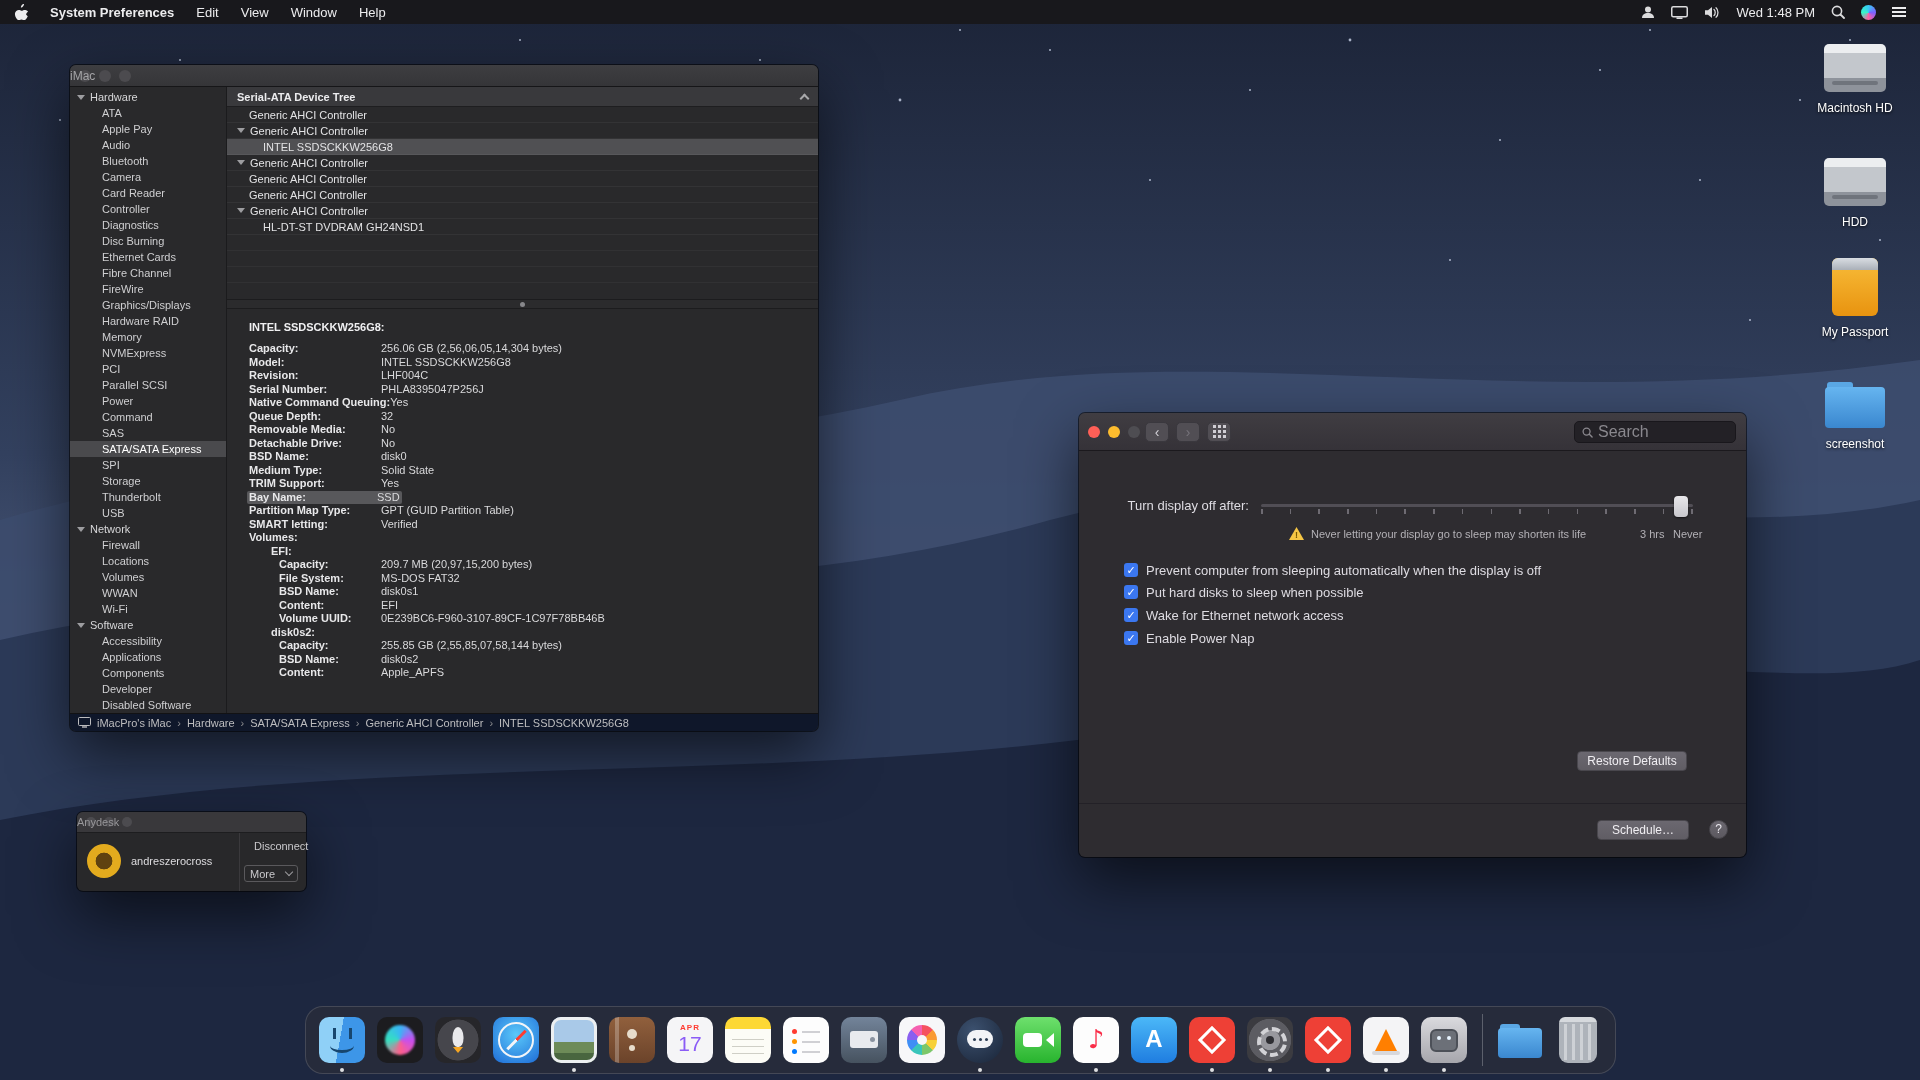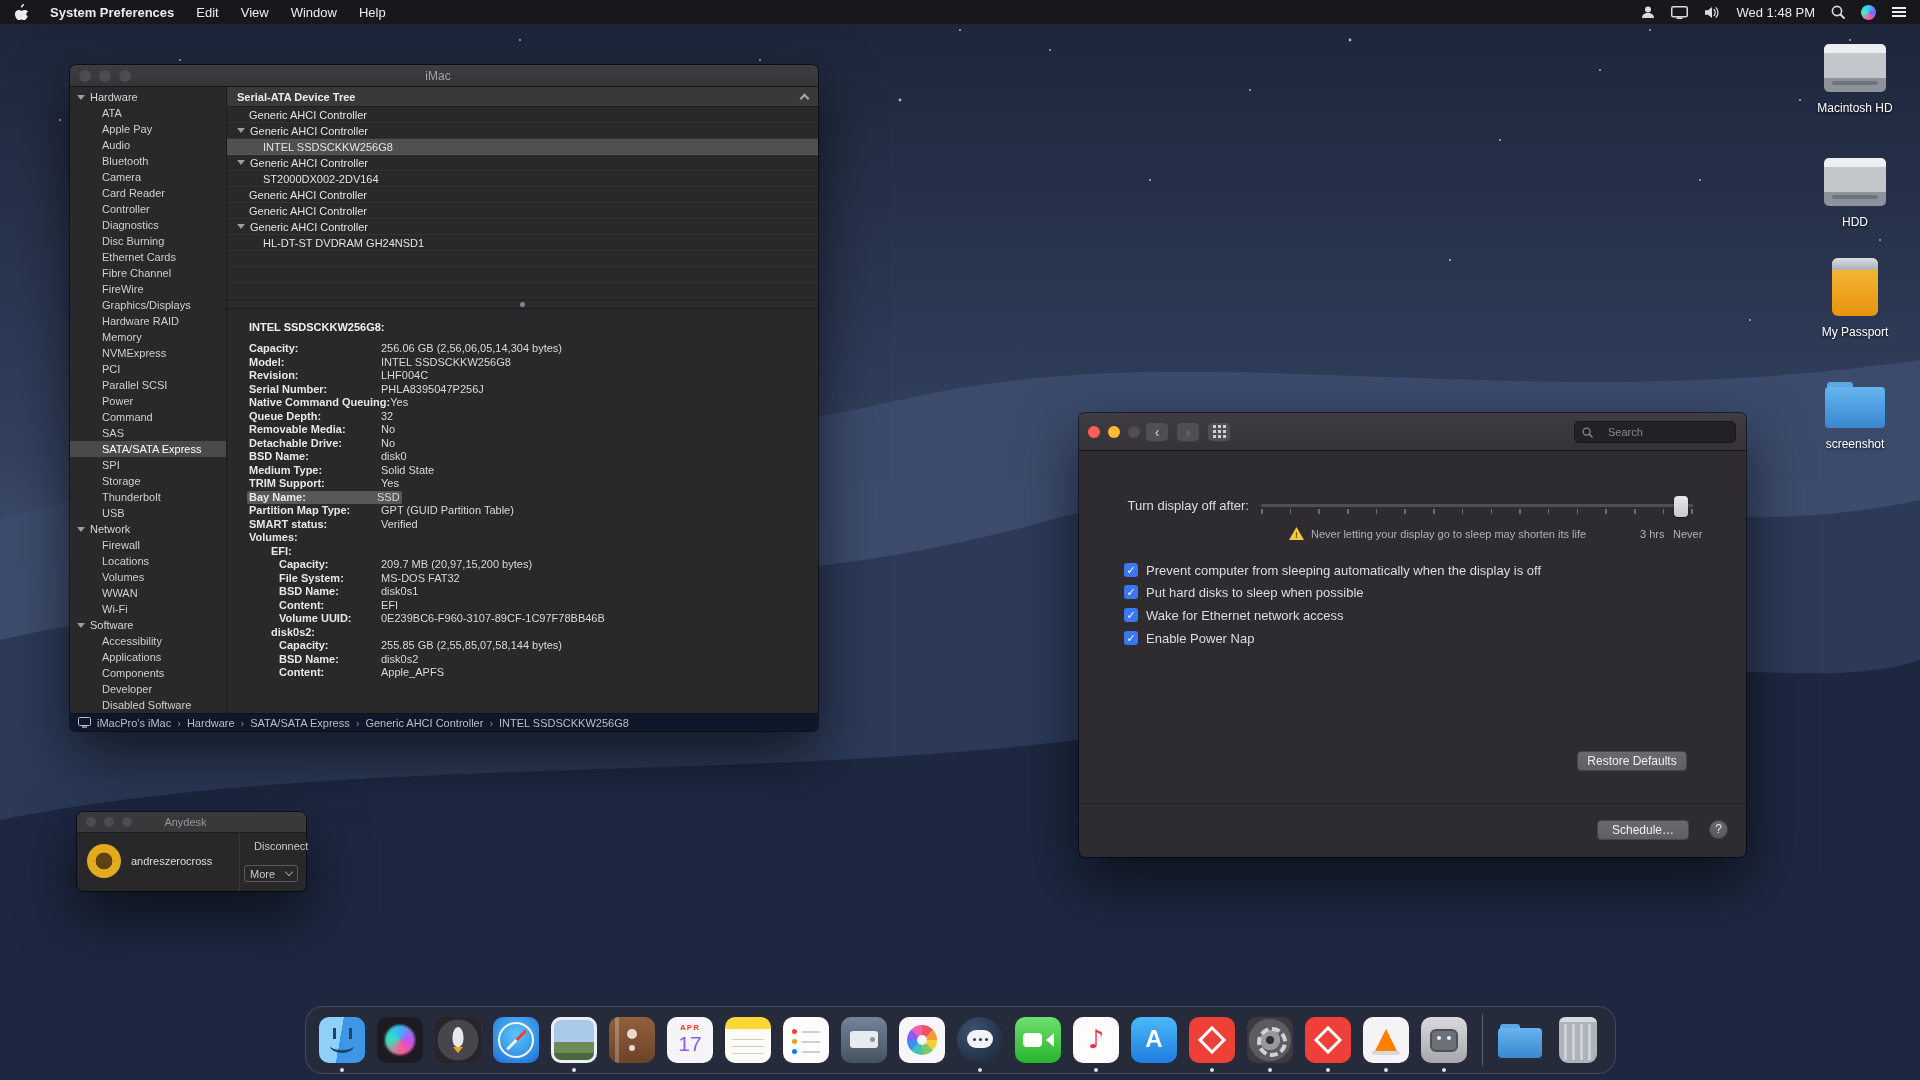--- a/index.html
+++ b/index.html
@@ -25,21 +25,21 @@
 .mb-clock{white-space:nowrap}
 
 
 .window{position:absolute;border-radius:6px;
   box-shadow:0 24px 60px rgba(0,0,0,.6),0 0 0 1px rgba(0,0,0,.55);}
 .titlebar{position:relative;display:flex;align-items:center;border-radius:6px 6px 0 0}
 .lights{display:flex;gap:8px;position:absolute;left:9px;top:50%;transform:translateY(-50%)}
 .light{width:12px;height:12px;border-radius:50%;background:#4c4b4f;display:inline-block}
 .light.red{background:#ff5f57}.light.yellow{background:#fdbc2e}.light.dim{background:#4e4d52}
 .sm .light{width:10px;height:10px}
-.w-title{position:absolute;left:0;right:12px;text-align:center;pointer-events:none}
+.w-title{position:absolute;left:0;right:12px;text-align:left;pointer-events:none}
 
 
 .sysinfo{left:70px;top:65px;width:748px;height:666px;background:#29292b}
 .sysinfo .titlebar{height:22px;background:linear-gradient(#3e3e41,#353538);border-bottom:1px solid #161618}
 .sysinfo .w-title{font-size:12px;color:#a3a3a6}
 .si-body{display:flex;height:626px}
 .si-sidebar{width:157px;border-right:1px solid #1b1b1d;padding-top:2px;font-size:11px;color:#cfcfd1;overflow:hidden}
 .si-row{height:16px;display:flex;align-items:center;white-space:nowrap}
 .si-row.group{padding-left:7px;color:#d6d6d8}
 .si-row.item{padding-left:32px}
@@ -76,22 +76,22 @@
 
 
 .energy{left:1079px;top:413px;width:667px;height:444px;background:#2e2c30}
 .energy .titlebar{height:38px;background:linear-gradient(#403d42,#353238);border-bottom:1px solid #1b191d}
 .energy .w-title{font-size:13px;font-weight:700;color:#e3e1e6}
 .en-nav{position:absolute;left:66px;display:flex;gap:7px;align-items:center}
 .navbtn{height:20px;min-width:24px;background:#514e54;border:1px solid #3a383e;border-radius:5px;
   color:#d4d2d8;font-size:14px;line-height:18px;text-align:center;padding:0 4px;display:flex;align-items:center;justify-content:center}
 .navbtn.fwd{color:#77747b}
 .searchfield{position:absolute;right:10px;top:8px;width:162px;height:22px;background:#232126;
-  border:1px solid #19171c;border-radius:5px;display:flex;align-items:center;gap:15px;padding:0 7px;
-  color:#8a888e;font-size:11px}
+  border:1px solid #19171c;border-radius:5px;display:flex;align-items:center;gap:5px;padding:0 7px;
+  color:#8a888e;font-size:16px}
 .en-body{position:relative;height:406px;font-size:13px;color:#dedce2}
 .en-label{position:absolute;left:20px;top:47px;width:150px;text-align:right}
 .slider{position:absolute;left:182px;top:42px;width:432px;height:26px}
 .slider .track{position:absolute;left:0;right:0;top:11px;height:3px;background:#514e55;border-radius:2px}
 .slider .ticks{position:absolute;left:0;right:0;top:16px;height:5px;
   background:repeating-linear-gradient(to right,#6e6b72 0 1.5px,transparent 1.5px 28.7px)}
 .slider .thumb{position:absolute;left:413px;top:3px;width:14px;height:21px;border-radius:4px;
   background:linear-gradient(#e8e7ea,#c8c7cc);box-shadow:0 1px 2px rgba(0,0,0,.6)}
 .warn-icon{position:absolute;left:210px;top:76px}
 .warn-text{position:absolute;left:232px;top:77px;font-size:11px;color:#b3b1b6}
@@ -468,23 +468,20 @@
               <span class="tri"></span>
               <span>Generic AHCI Controller</span>
             </div>
             <div class="t-row ind1 sel">
               <span>INTEL SSDSCKKW256G8</span>
             </div>
             <div class="t-row hasarrow">
               <span class="tri"></span>
               <span>Generic AHCI Controller</span>
             </div>
-            <div class="t-row ind1">
-              <span>ST2000DX002-2DV164</span>
-            </div>
             <div class="t-row">
               <span>Generic AHCI Controller</span>
             </div>
             <div class="t-row">
               <span>Generic AHCI Controller</span>
             </div>
             <div class="t-row hasarrow">
               <span class="tri"></span>
               <span>Generic AHCI Controller</span>
             </div>
@@ -547,21 +544,21 @@
               </div>
               <div class="d-row ind0">
                 <span class="k hl">Bay Name:</span>
                 <span class="v hl">SSD</span>
               </div>
               <div class="d-row ind0">
                 <span class="k">Partition Map Type:</span>
                 <span class="v">GPT (GUID Partition Table)</span>
               </div>
               <div class="d-row ind0">
-                <span class="k">SMART status:</span>
+                <span class="k">SMART letting:</span>
                 <span class="v">Verified</span>
               </div>
               <div class="d-row ind0">
                 <span class="k">Volumes:</span>
                 <span class="v"></span>
               </div>
               <div class="d-row ind1">
                 <span class="k">EFI:</span>
                 <span class="v"></span>
               </div>

